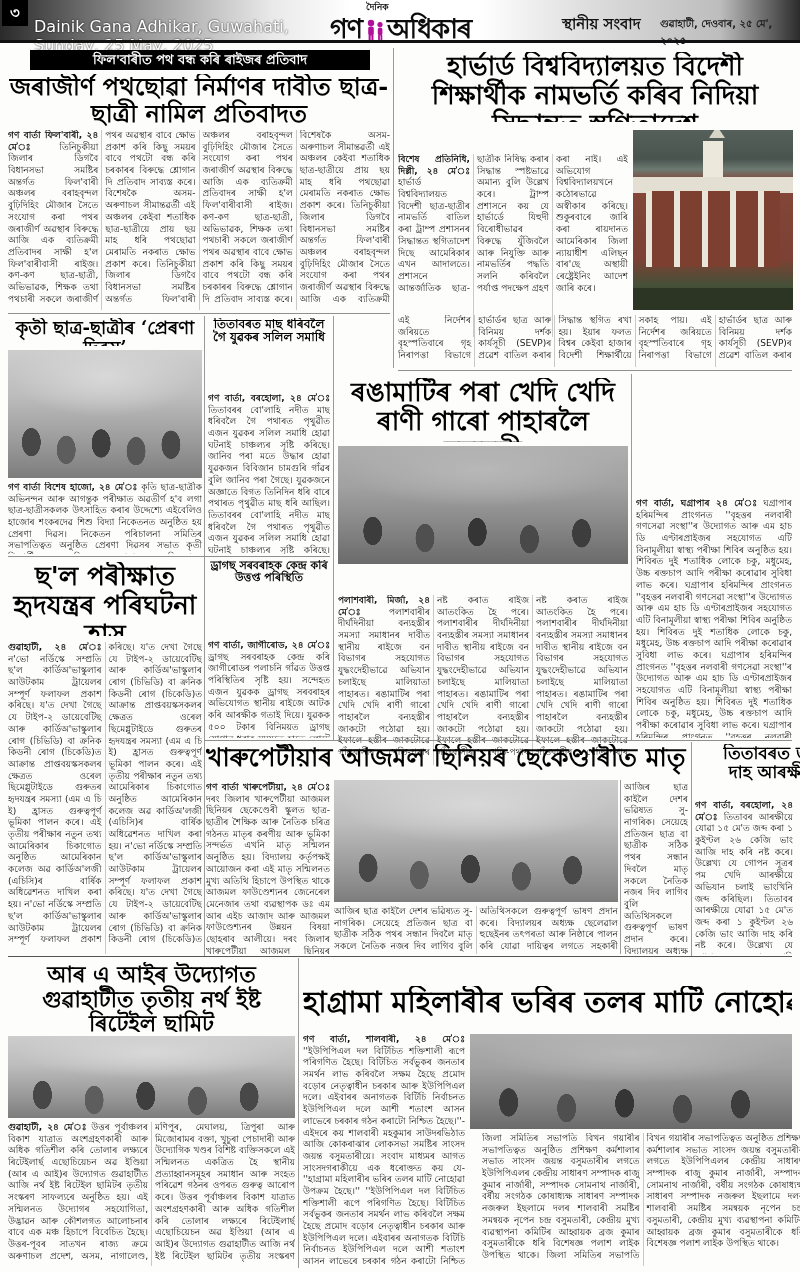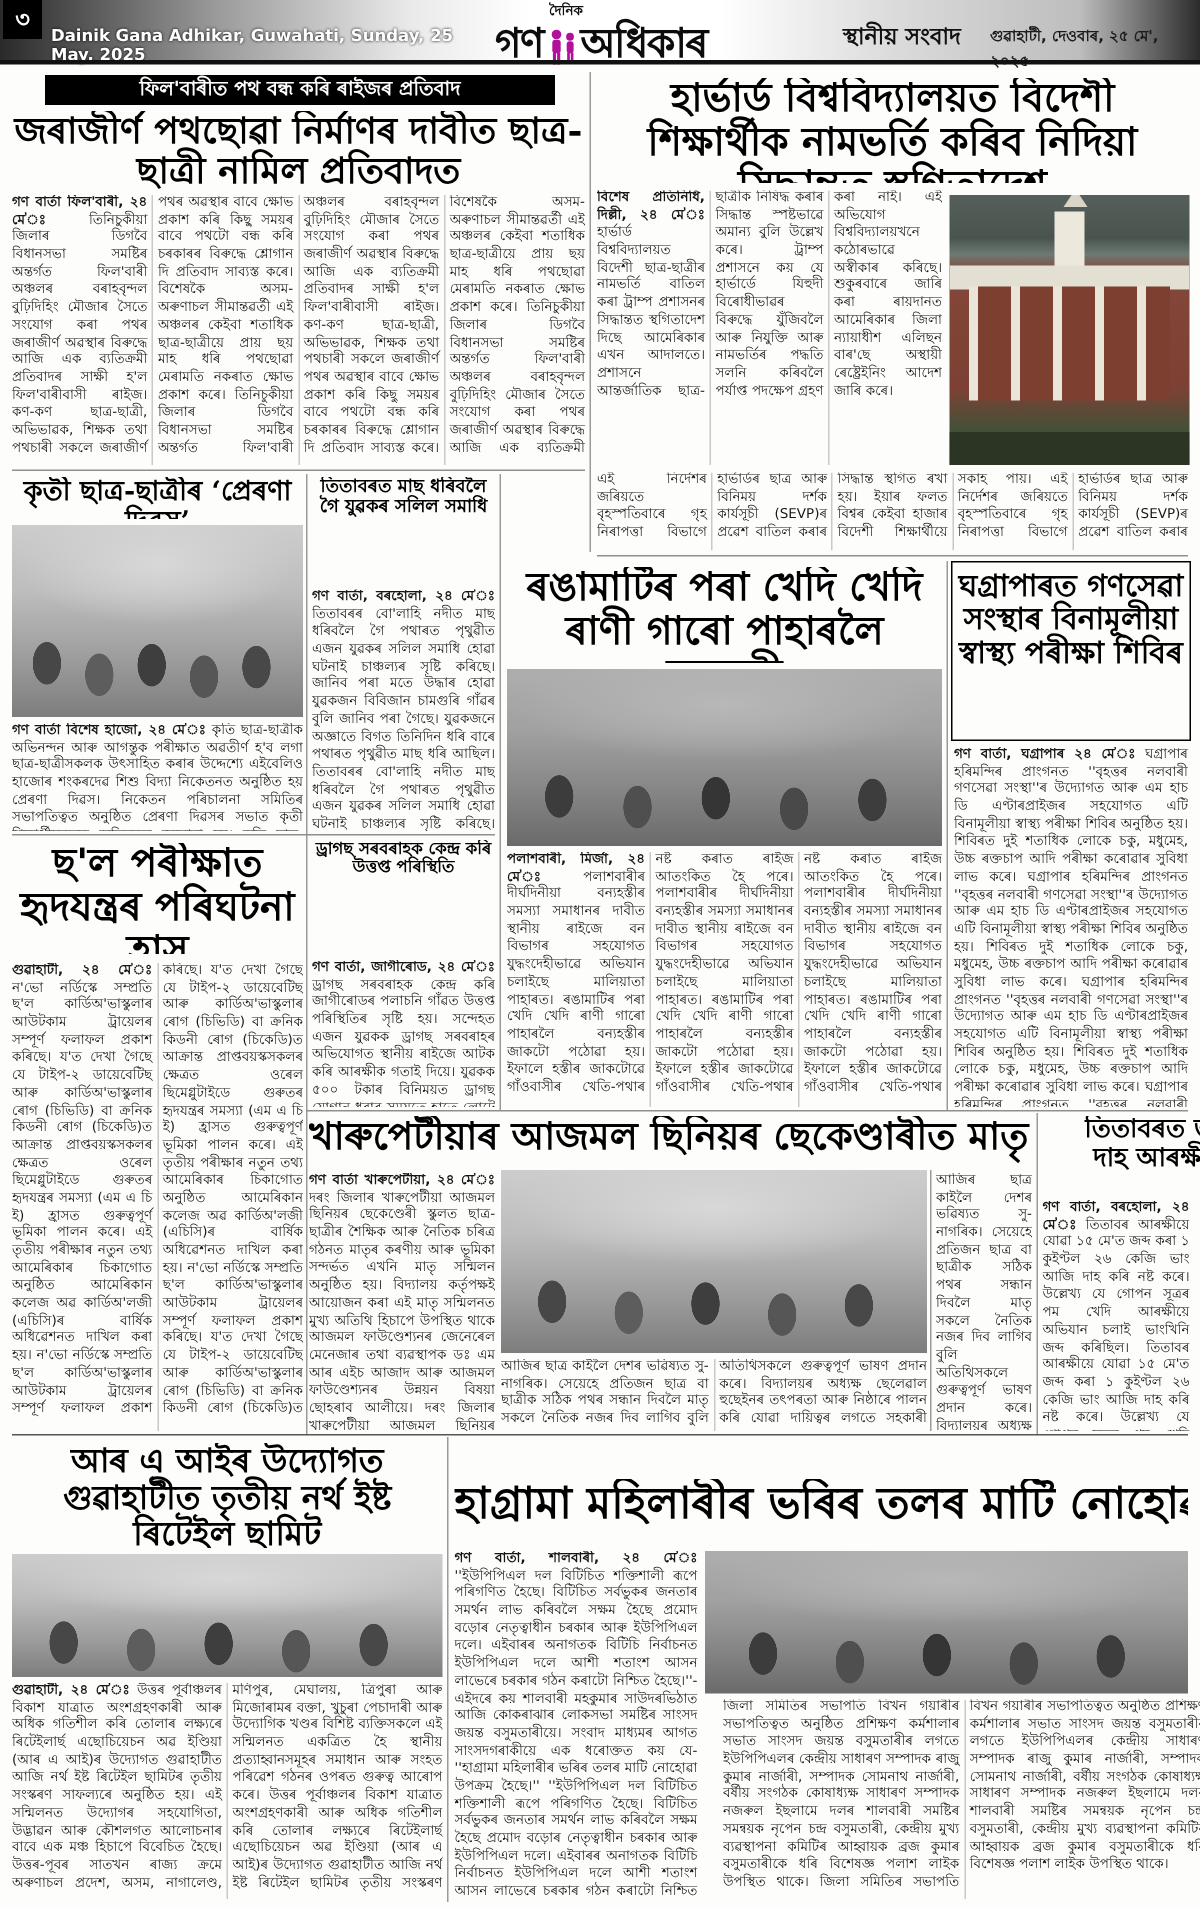--- a/index.html
+++ b/index.html
@@ -4,38 +4,38 @@
 <style>
   html,body{margin:0;padding:0;background:#e8e8e4;}
   #page{position:relative;width:800px;height:1272px;background:#fdfdfb;margin:0 auto;
         font-family:"DejaVu Sans",sans-serif;color:#111;overflow:hidden;}
   .abs{position:absolute;}
   
   .masthead{left:0;top:0;width:800px;height:40px;
     background:linear-gradient(90deg,#2a2a2a 0%,#9a9a9a 18%,#e9e9e9 34%,#ffffff 44%,#ffffff 60%,#dcdcdc 74%,#bdbdbd 90%,#2b2b2b 100%);}
   .page-tab{left:2px;top:0;width:26px;height:26px;background:#000;color:#fff;
     font-size:15px;font-weight:bold;text-align:center;line-height:26px;}
-  .mh-left{left:34px;top:17px;width:300px;color:#fff;font-size:11px;font-weight:bold;
+  .mh-left{left:34px;top:17px;width:300px;color:#fff;font-size:16px;font-weight:normal;
     text-shadow:0 0 2px #000;}
   .brand-top{left:366px;top:0px;font-size:9px;font-weight:bold;color:#111;}
   .brand-row{left:330px;top:8px;display:flex;align-items:center;font-size:27px;font-weight:bold;
     color:#0c0c0c;font-family:"DejaVu Serif",serif;letter-spacing:-1px;}
   .brand-row svg{margin:0 1px 0 2px;}
   .mh-section{left:562px;top:12px;font-size:15px;font-weight:bold;color:#111;text-align:center;}
   .mh-right{left:660px;top:16px;font-size:10px;font-weight:bold;color:#1c1c1c;}
   .mh-underline{left:0;top:40px;width:800px;height:3px;background:#111;}
 
   
   .kicker{background:#000;color:#fff;font-weight:bold;text-align:center;overflow:hidden;}
   .headline{font-weight:bold;color:#000;text-align:center;line-height:1.12;
     font-family:"DejaVu Serif",serif;overflow:hidden;}
   .body-text{font-size:9px;line-height:1.3;text-align:justify;color:#161616;overflow:hidden;}
   .dateline{font-weight:bold;}
   .cols-2{column-count:2;column-gap:7px;column-rule:1px solid #c9c9c9;}
-  .cols-3{column-count:3;column-gap:7px;column-rule:1px solid #c9c9c9;}
+  .cols-3{column-count:3;column-gap:7px;column-rule:1px solid #c9c9c9;margin-top:27px;}
   .cols-4{column-count:4;column-gap:7px;column-rule:1px solid #c9c9c9;}
   .cols-5{column-count:5;column-gap:7px;column-rule:1px solid #c9c9c9;}
 
   .vdiv{width:1px;background:#9a9a9a;}
   .hdiv{height:1px;background:#8f8f8f;}
 
   
   .photo{overflow:hidden;background:
     radial-gradient(ellipse 16px 24px at 12% 72%, #474747 58%, transparent 60%),
     radial-gradient(ellipse 16px 24px at 30% 78%, #5d5d5d 58%, transparent 60%),
@@ -128,23 +128,20 @@
   <div class="abs vdiv" style="left:333px;top:316px;height:424px;"></div>
   <div class="abs hdiv" style="left:8px;top:556px;width:322px;"></div>
 
   <div class="abs headline" style="left:338px;top:378px;width:290px;height:64px;font-size:26px;">ৰঙামাটিৰ পৰা খেদি খেদি ৰাণী গাৰো পাহাৰলৈ বন্যহস্তী</div>
   <div class="abs photo dark" style="left:338px;top:446px;width:290px;height:118px;"></div>
   <div class="abs body-text cols-3" style="left:338px;top:568px;width:290px;height:170px;">
     <span class="dateline">পলাশবাৰী, মিৰ্জা, ২৪ মে'ঃ</span>
     <span>পলাশবাৰীৰ দীৰ্ঘদিনীয়া বন্যহস্তীৰ সমস্যা সমাধানৰ দাবীত স্থানীয় ৰাইজে বন বিভাগৰ সহযোগত যুদ্ধংদেহীভাৱে অভিযান চলাইছে মালিয়াতা পাহাৰত। ৰঙামাটিৰ পৰা খেদি খেদি ৰাণী গাৰো পাহাৰলৈ বন্যহস্তীৰ জাকটো পঠোৱা হয়। ইফালে হস্তীৰ জাকটোৱে গাঁওবাসীৰ খেতি-পথাৰ নষ্ট কৰাত ৰাইজ আতংকিত হৈ পৰে। পলাশবাৰীৰ দীৰ্ঘদিনীয়া বন্যহস্তীৰ সমস্যা সমাধানৰ দাবীত স্থানীয় ৰাইজে বন বিভাগৰ সহযোগত যুদ্ধংদেহীভাৱে অভিযান চলাইছে মালিয়াতা পাহাৰত। ৰঙামাটিৰ পৰা খেদি খেদি ৰাণী গাৰো পাহাৰলৈ বন্যহস্তীৰ জাকটো পঠোৱা হয়। ইফালে হস্তীৰ জাকটোৱে গাঁওবাসীৰ খেতি-পথাৰ নষ্ট কৰাত ৰাইজ আতংকিত হৈ পৰে। পলাশবাৰীৰ দীৰ্ঘদিনীয়া বন্যহস্তীৰ সমস্যা সমাধানৰ দাবীত স্থানীয় ৰাইজে বন বিভাগৰ সহযোগত যুদ্ধংদেহীভাৱে অভিযান চলাইছে মালিয়াতা পাহাৰত। ৰঙামাটিৰ পৰা খেদি খেদি ৰাণী গাৰো পাহাৰলৈ বন্যহস্তীৰ জাকটো পঠোৱা হয়। ইফালে হস্তীৰ জাকটোৱে গাঁওবাসীৰ খেতি-পথাৰ নষ্ট কৰাত ৰাইজ আতংকিত হৈ পৰে। পলাশবাৰীৰ দীৰ্ঘদিনীয়া বন্যহস্তীৰ সমস্যা সমাধানৰ দাবীত স্থানীয় ৰাইজে বন বিভাগৰ সহযোগত যুদ্ধংদেহীভাৱে অভিযান চলাইছে মালিয়াতা পাহাৰত। ৰঙামাটিৰ পৰা খেদি খেদি ৰাণী গাৰো পাহাৰলৈ বন্যহস্তীৰ জাকটো পঠোৱা হয়। ইফালে হস্তীৰ জাকটোৱে গাঁওবাসীৰ খেতি-পথাৰ নষ্ট কৰাত ৰাইজ আতংকিত হৈ পৰে।</span>
   </div>
 
-  <div class="abs" style="left:634px;top:374px;width:158px;height:118px;border:1.5px solid #000;">
-    <div class="headline" style="width:100%;height:100%;font-size:20px;padding-top:4px;box-sizing:border-box;">ঘগ্ৰাপাৰত গণসেৱা সংস্থাৰ বিনামূলীয়া স্বাস্থ্য পৰীক্ষা শিবিৰ</div>
-  </div>
   <div class="abs body-text" style="left:636px;top:498px;width:156px;height:240px;">
     <span class="dateline">গণ বাৰ্তা, ঘগ্ৰাপাৰ ২৪ মে'ঃ</span>
     <span>ঘগ্ৰাপাৰ হৰিমন্দিৰ প্ৰাংগনত ''বৃহত্তৰ নলবাৰী গণসেৱা সংস্থা''ৰ উদ্যোগত আৰু এম হাচ ডি এণ্টাৰপ্ৰাইজৰ সহযোগত এটি বিনামূলীয়া স্বাস্থ্য পৰীক্ষা শিবিৰ অনুষ্ঠিত হয়। শিবিৰত দুই শতাধিক লোকে চকু, মধুমেহ, উচ্চ ৰক্তচাপ আদি পৰীক্ষা কৰোৱাৰ সুবিধা লাভ কৰে। ঘগ্ৰাপাৰ হৰিমন্দিৰ প্ৰাংগনত ''বৃহত্তৰ নলবাৰী গণসেৱা সংস্থা''ৰ উদ্যোগত আৰু এম হাচ ডি এণ্টাৰপ্ৰাইজৰ সহযোগত এটি বিনামূলীয়া স্বাস্থ্য পৰীক্ষা শিবিৰ অনুষ্ঠিত হয়। শিবিৰত দুই শতাধিক লোকে চকু, মধুমেহ, উচ্চ ৰক্তচাপ আদি পৰীক্ষা কৰোৱাৰ সুবিধা লাভ কৰে। ঘগ্ৰাপাৰ হৰিমন্দিৰ প্ৰাংগনত ''বৃহত্তৰ নলবাৰী গণসেৱা সংস্থা''ৰ উদ্যোগত আৰু এম হাচ ডি এণ্টাৰপ্ৰাইজৰ সহযোগত এটি বিনামূলীয়া স্বাস্থ্য পৰীক্ষা শিবিৰ অনুষ্ঠিত হয়। শিবিৰত দুই শতাধিক লোকে চকু, মধুমেহ, উচ্চ ৰক্তচাপ আদি পৰীক্ষা কৰোৱাৰ সুবিধা লাভ কৰে। ঘগ্ৰাপাৰ হৰিমন্দিৰ প্ৰাংগনত ''বৃহত্তৰ নলবাৰী গণসেৱা সংস্থা''ৰ উদ্যোগত আৰু এম হাচ ডি এণ্টাৰপ্ৰাইজৰ সহযোগত এটি বিনামূলীয়া স্বাস্থ্য পৰীক্ষা শিবিৰ অনুষ্ঠিত হয়। শিবিৰত দুই শতাধিক লোকে চকু, মধুমেহ, উচ্চ ৰক্তচাপ আদি পৰীক্ষা কৰোৱাৰ সুবিধা লাভ কৰে। ঘগ্ৰাপাৰ হৰিমন্দিৰ প্ৰাংগনত ''বৃহত্তৰ নলবাৰী গণসেৱা সংস্থা''ৰ উদ্যোগত আৰু এম হাচ ডি এণ্টাৰপ্ৰাইজৰ সহযোগত এটি বিনামূলীয়া স্বাস্থ্য পৰীক্ষা শিবিৰ অনুষ্ঠিত হয়। শিবিৰত দুই শতাধিক লোকে চকু, মধুমেহ, উচ্চ ৰক্তচাপ আদি পৰীক্ষা কৰোৱাৰ সুবিধা লাভ কৰে।</span>
   </div>
   <div class="abs vdiv" style="left:631px;top:374px;height:366px;"></div>
 
   <div class="abs headline" style="left:8px;top:562px;width:194px;height:74px;font-size:26px;">ছ'ল পৰীক্ষাত হৃদযন্ত্ৰৰ পৰিঘটনা হ্ৰাস</div>
   <div class="abs body-text cols-2" style="left:8px;top:642px;width:194px;height:312px;">
     <span class="dateline">গুৱাহাটী, ২৪ মে'ঃ</span>
     <span>ন'ভো নৰ্ডিস্কে সম্প্ৰতি ছ'ল কাৰ্ডিঅ'ভাস্কুলাৰ আউটকাম ট্ৰায়েলৰ সম্পূৰ্ণ ফলাফল প্ৰকাশ কৰিছে। য'ত দেখা গৈছে যে টাইপ-২ ডায়েবেটিছ আৰু কাৰ্ডিঅ'ভাস্কুলাৰ ৰোগ (চিভিডি) বা ক্ৰনিক কিডনী ৰোগ (চিকেডি)ত আক্ৰান্ত প্ৰাপ্তবয়স্কসকলৰ ক্ষেত্ৰত ওৰেল ছিমেগ্লুটাইডে গুৰুতৰ হৃদযন্ত্ৰৰ সমস্যা (এম এ চি ই) হ্ৰাসত গুৰুত্বপূৰ্ণ ভূমিকা পালন কৰে। এই ত‍ৃতীয় পৰীক্ষাৰ নতুন তথ্য আমেৰিকাৰ চিকাগোত অনুষ্ঠিত আমেৰিকান কলেজ অৱ কাৰ্ডিঅ'লজী (এচিসি)ৰ বাৰ্ষিক অধিৱেশনত দাখিল কৰা হয়। ন'ভো নৰ্ডিস্কে সম্প্ৰতি ছ'ল কাৰ্ডিঅ'ভাস্কুলাৰ আউটকাম ট্ৰায়েলৰ সম্পূৰ্ণ ফলাফল প্ৰকাশ কৰিছে। য'ত দেখা গৈছে যে টাইপ-২ ডায়েবেটিছ আৰু কাৰ্ডিঅ'ভাস্কুলাৰ ৰোগ (চিভিডি) বা ক্ৰনিক কিডনী ৰোগ (চিকেডি)ত আক্ৰান্ত প্ৰাপ্তবয়স্কসকলৰ ক্ষেত্ৰত ওৰেল ছিমেগ্লুটাইডে গুৰুতৰ হৃদযন্ত্ৰৰ সমস্যা (এম এ চি ই) হ্ৰাসত গুৰুত্বপূৰ্ণ ভূমিকা পালন কৰে। এই ত‍ৃতীয় পৰীক্ষাৰ নতুন তথ্য আমেৰিকাৰ চিকাগোত অনুষ্ঠিত আমেৰিকান কলেজ অৱ কাৰ্ডিঅ'লজী (এচিসি)ৰ বাৰ্ষিক অধিৱেশনত দাখিল কৰা হয়। ন'ভো নৰ্ডিস্কে সম্প্ৰতি ছ'ল কাৰ্ডিঅ'ভাস্কুলাৰ আউটকাম ট্ৰায়েলৰ সম্পূৰ্ণ ফলাফল প্ৰকাশ কৰিছে। য'ত দেখা গৈছে যে টাইপ-২ ডায়েবেটিছ আৰু কাৰ্ডিঅ'ভাস্কুলাৰ ৰোগ (চিভিডি) বা ক্ৰনিক কিডনী ৰোগ (চিকেডি)ত আক্ৰান্ত প্ৰাপ্তবয়স্কসকলৰ ক্ষেত্ৰত ওৰেল ছিমেগ্লুটাইডে গুৰুতৰ হৃদযন্ত্ৰৰ সমস্যা (এম এ চি ই) হ্ৰাসত গুৰুত্বপূৰ্ণ ভূমিকা পালন কৰে। এই ত‍ৃতীয় পৰীক্ষাৰ নতুন তথ্য আমেৰিকাৰ চিকাগোত অনুষ্ঠিত আমেৰিকান কলেজ অৱ কাৰ্ডিঅ'লজী (এচিসি)ৰ বাৰ্ষিক অধিৱেশনত দাখিল কৰা হয়। ন'ভো নৰ্ডিস্কে সম্প্ৰতি ছ'ল কাৰ্ডিঅ'ভাস্কুলাৰ আউটকাম ট্ৰায়েলৰ সম্পূৰ্ণ ফলাফল প্ৰকাশ কৰিছে। য'ত দেখা গৈছে যে টাইপ-২ ডায়েবেটিছ আৰু কাৰ্ডিঅ'ভাস্কুলাৰ ৰোগ (চিভিডি) বা ক্ৰনিক কিডনী ৰোগ (চিকেডি)ত আক্ৰান্ত প্ৰাপ্তবয়স্কসকলৰ ক্ষেত্ৰত ওৰেল ছিমেগ্লুটাইডে গুৰুতৰ হৃদযন্ত্ৰৰ সমস্যা (এম এ চি ই) হ্ৰাসত গুৰুত্বপূৰ্ণ ভূমিকা পালন কৰে। এই ত‍ৃতীয় পৰীক্ষাৰ নতুন তথ্য আমেৰিকাৰ চিকাগোত অনুষ্ঠিত আমেৰিকান কলেজ অৱ কাৰ্ডিঅ'লজী (এচিসি)ৰ বাৰ্ষিক অধিৱেশনত দাখিল কৰা হয়।</span>

